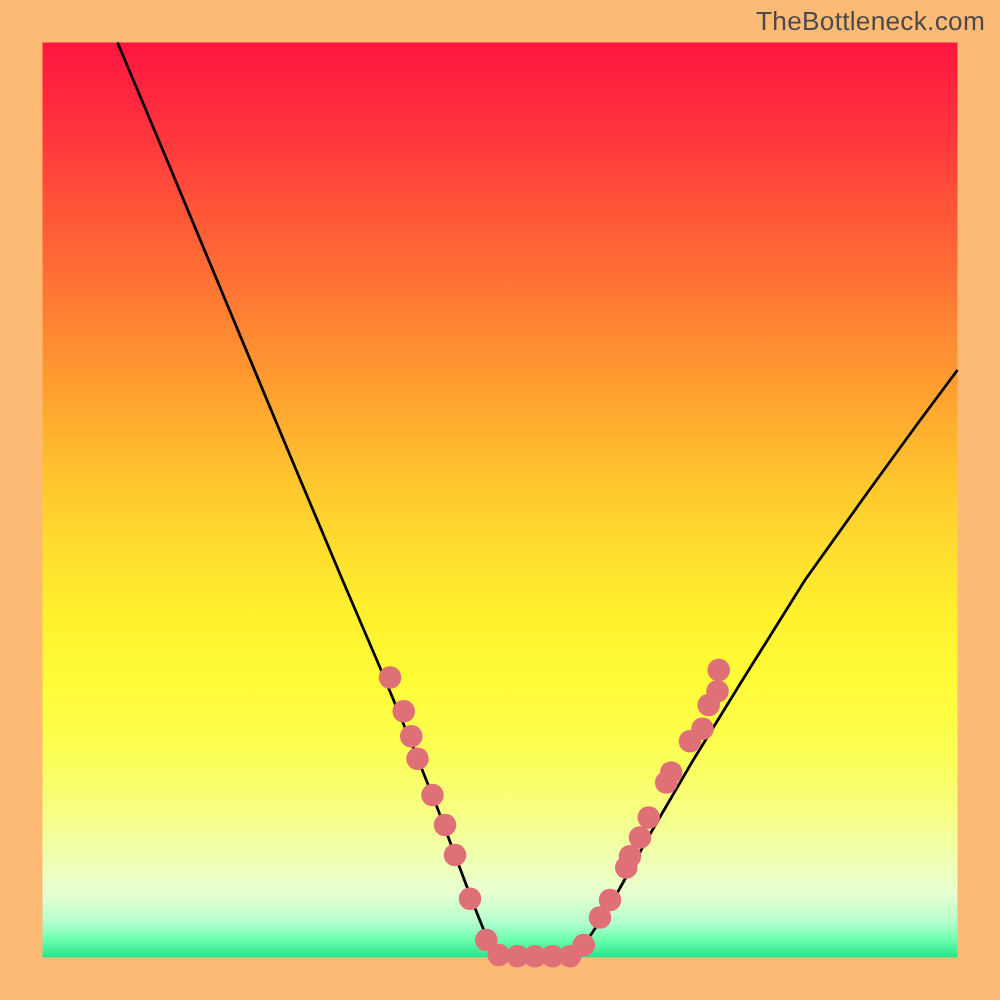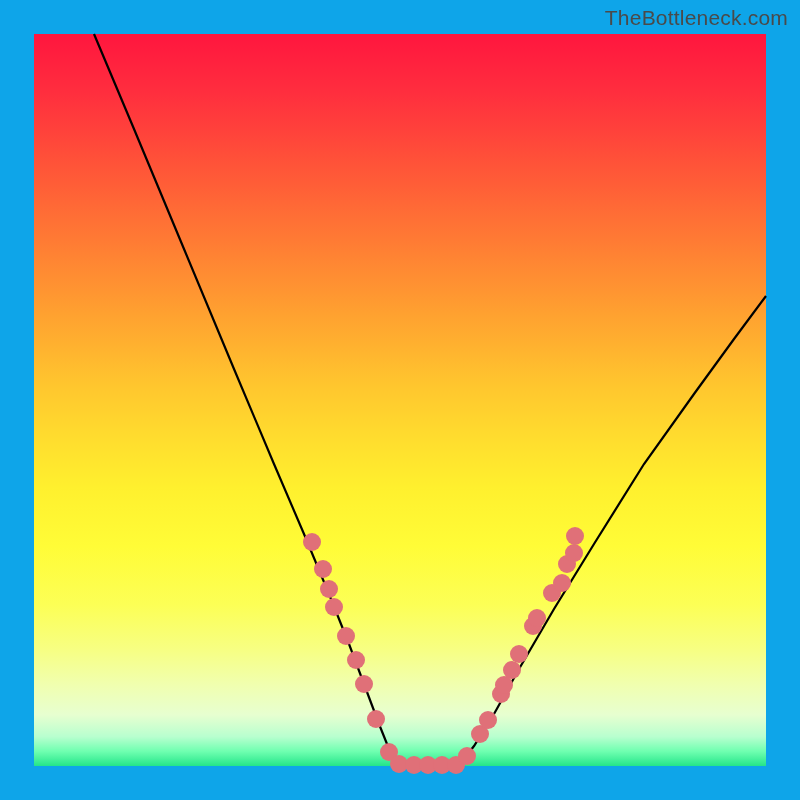--- a/index.html
+++ b/index.html
@@ -10,21 +10,21 @@
     background: #000;
     overflow: hidden;
     font-family: Arial, Helvetica, sans-serif;
   }
   .frame {
     position: absolute;
     left: 0;
     top: 0;
     width: 800px;
     height: 800px;
-    background: #0ea5e9;
+    background: #fdba74;
   }
   .plot-area {
     position: absolute;
     left: 34px;
     top: 34px;
     width: 732px;
     height: 732px;
     
     background: linear-gradient(
       to bottom,

